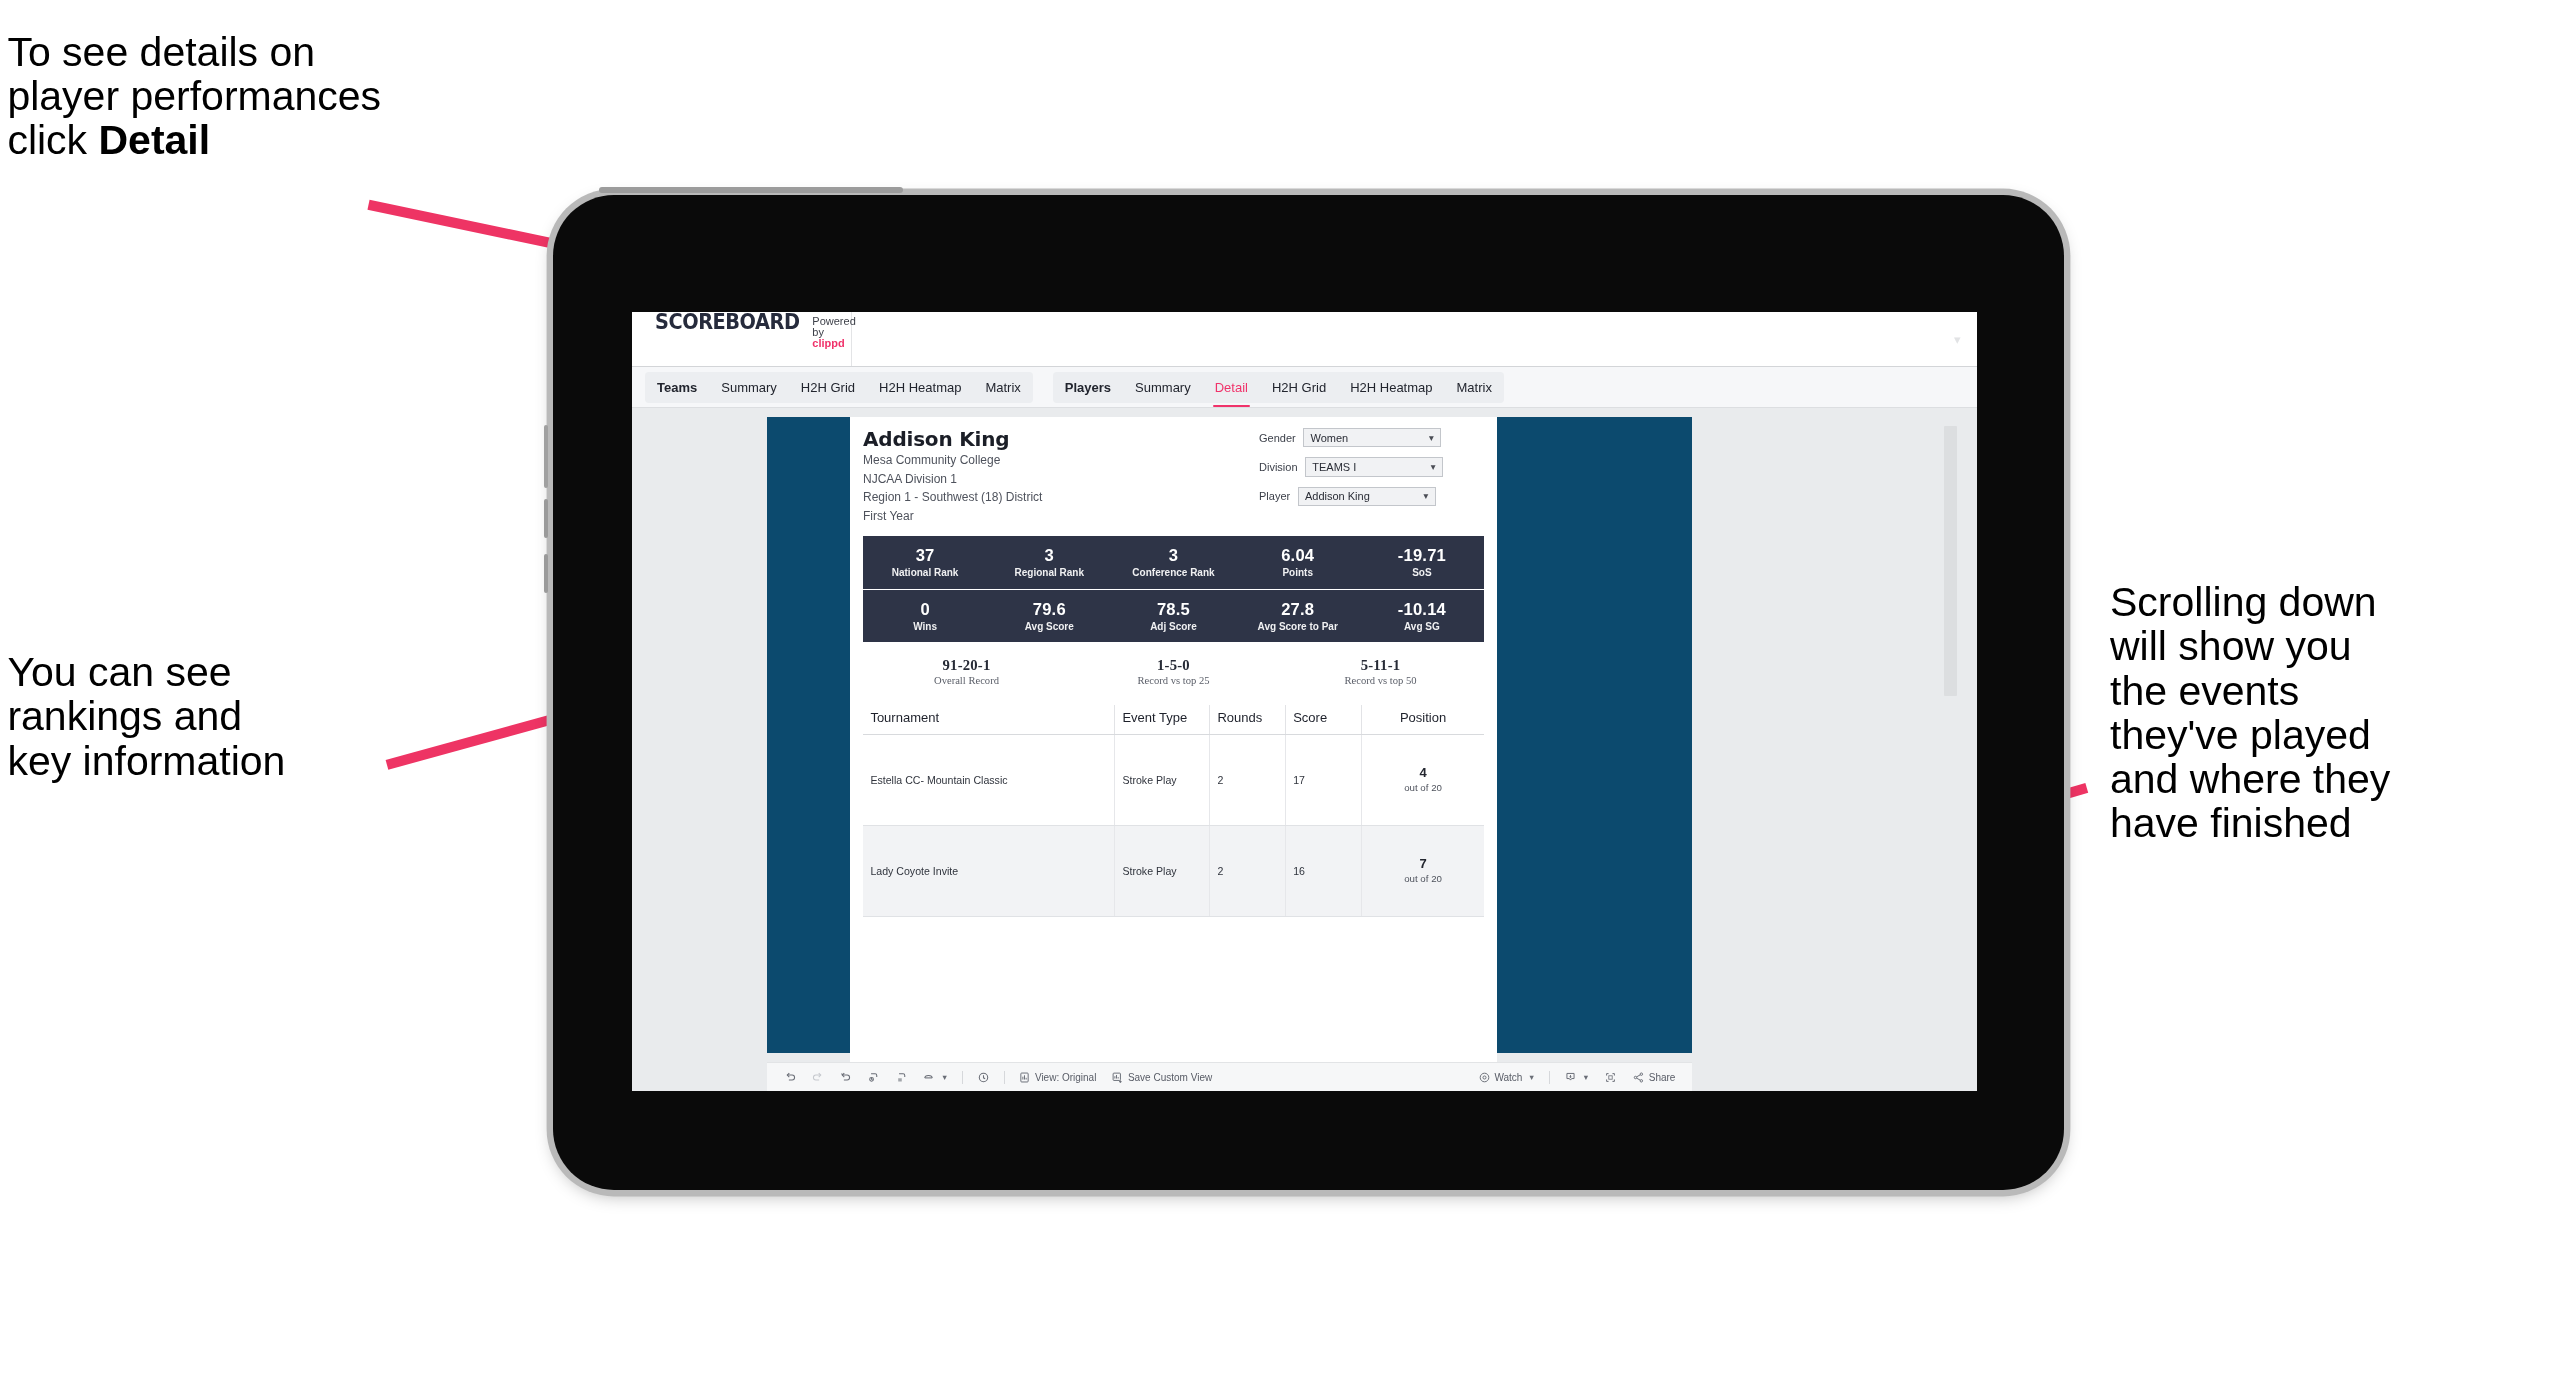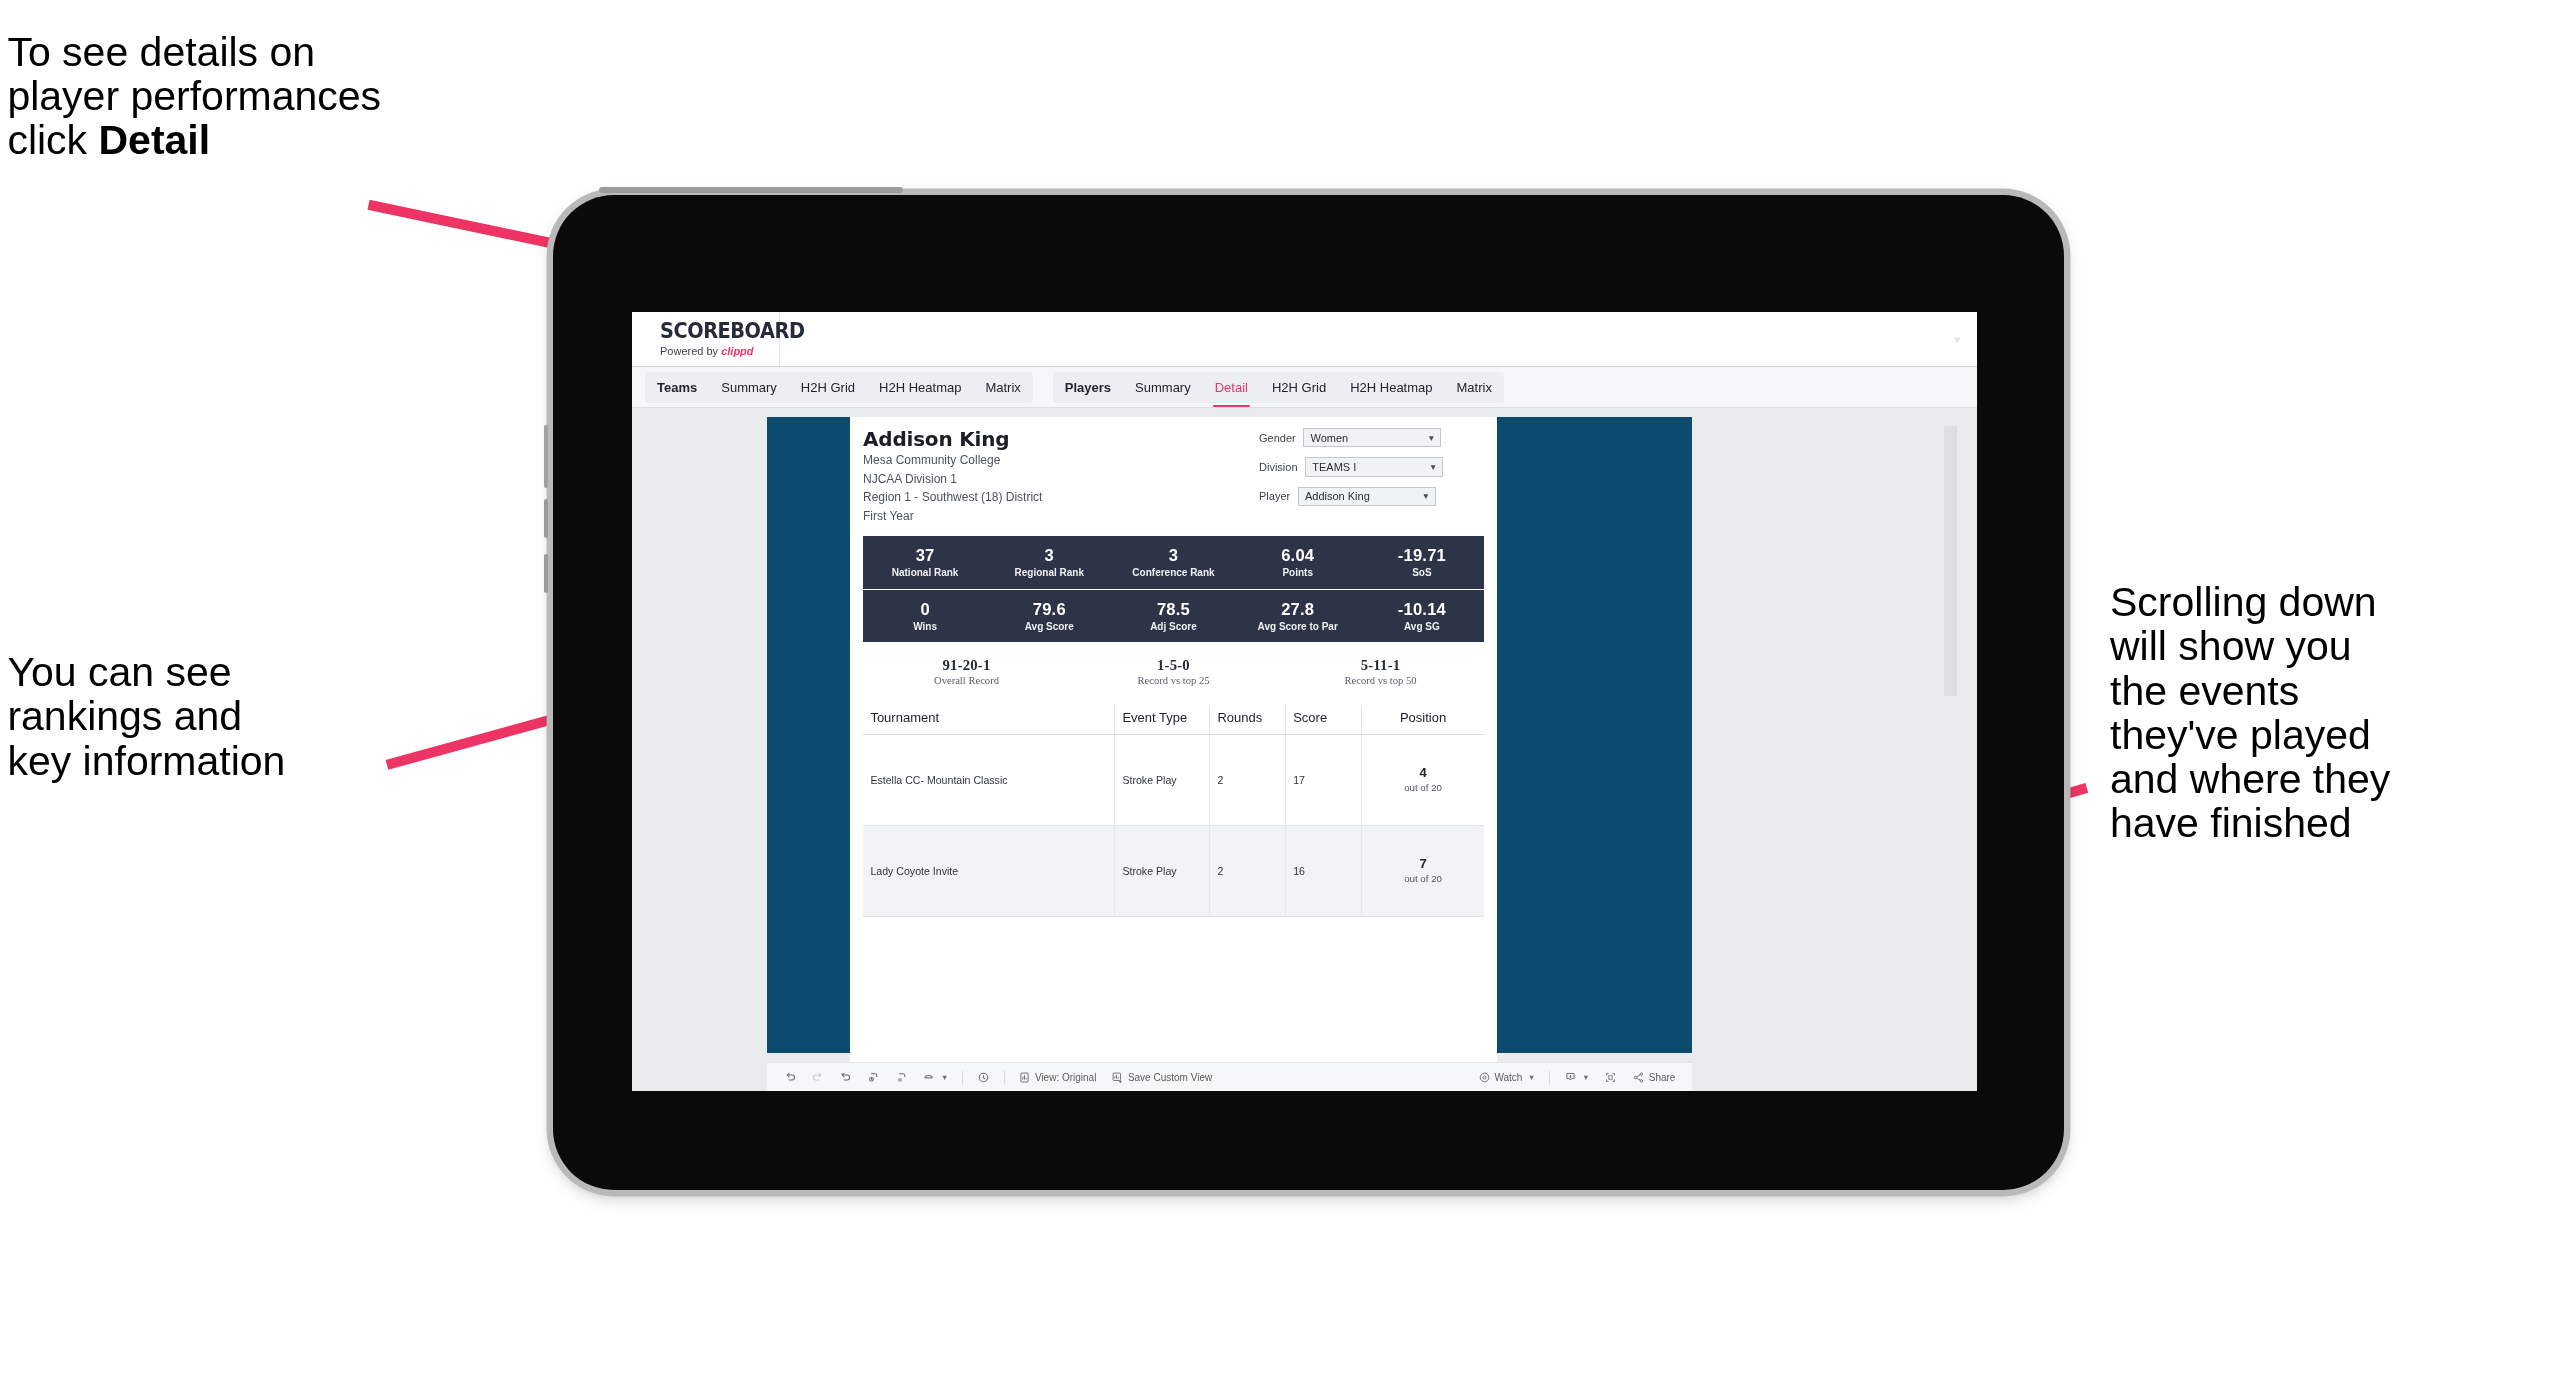--- a/index.html
+++ b/index.html
@@ -62,32 +62,32 @@
   }
 
   
   #topnav {
     height: 55px; background: #ffffff;
     display: flex; align-items: stretch;
     border-bottom: 0.9px solid #d3d5d8;
     position: relative;
   }
   #brand {
-    width: 148px; display:flex; flex-direction:column; justify-content:center;
+    width: 220px; display:flex; flex-direction:row; justify-content:center;
     padding-left: 28px; border-right: 0.9px solid #e3e4e6;
   }
   #brand .bb-title {
     font-family: "DejaVu Sans", sans-serif;
     font-weight: 700; font-size: 21px; letter-spacing: -0.5px;
     color: #262b3c; line-height: 1; transform: scaleX(0.92); transform-origin:left;
   }
   #brand .bb-sub {
     font-size: 11px; color: #3c3f48; margin-top: 3.7px; line-height:1;
   }
-  #brand .bb-sub .clippd { color: #f0326a; font-weight: 700; font-style: italic; }
+  #brand .bb-sub .clippd { color: #f0326a; font-weight: 700; }
   #topnav .nav-links { display:flex; align-items:center; gap: 0; }
   #topnav .nav-link {
     padding: 0 22px; font-size: 14.7px; color: #22252e; letter-spacing: 0.2px;
     display:flex; align-items:center; height:100%;
     font-family:"Liberation Sans", sans-serif;
   }
   #topnav .nav-chevron {
     position:absolute; right: 16.6px; top: 50%; transform: translateY(-50%);
     color:#e2e3e5; font-size: 13px;
   }

